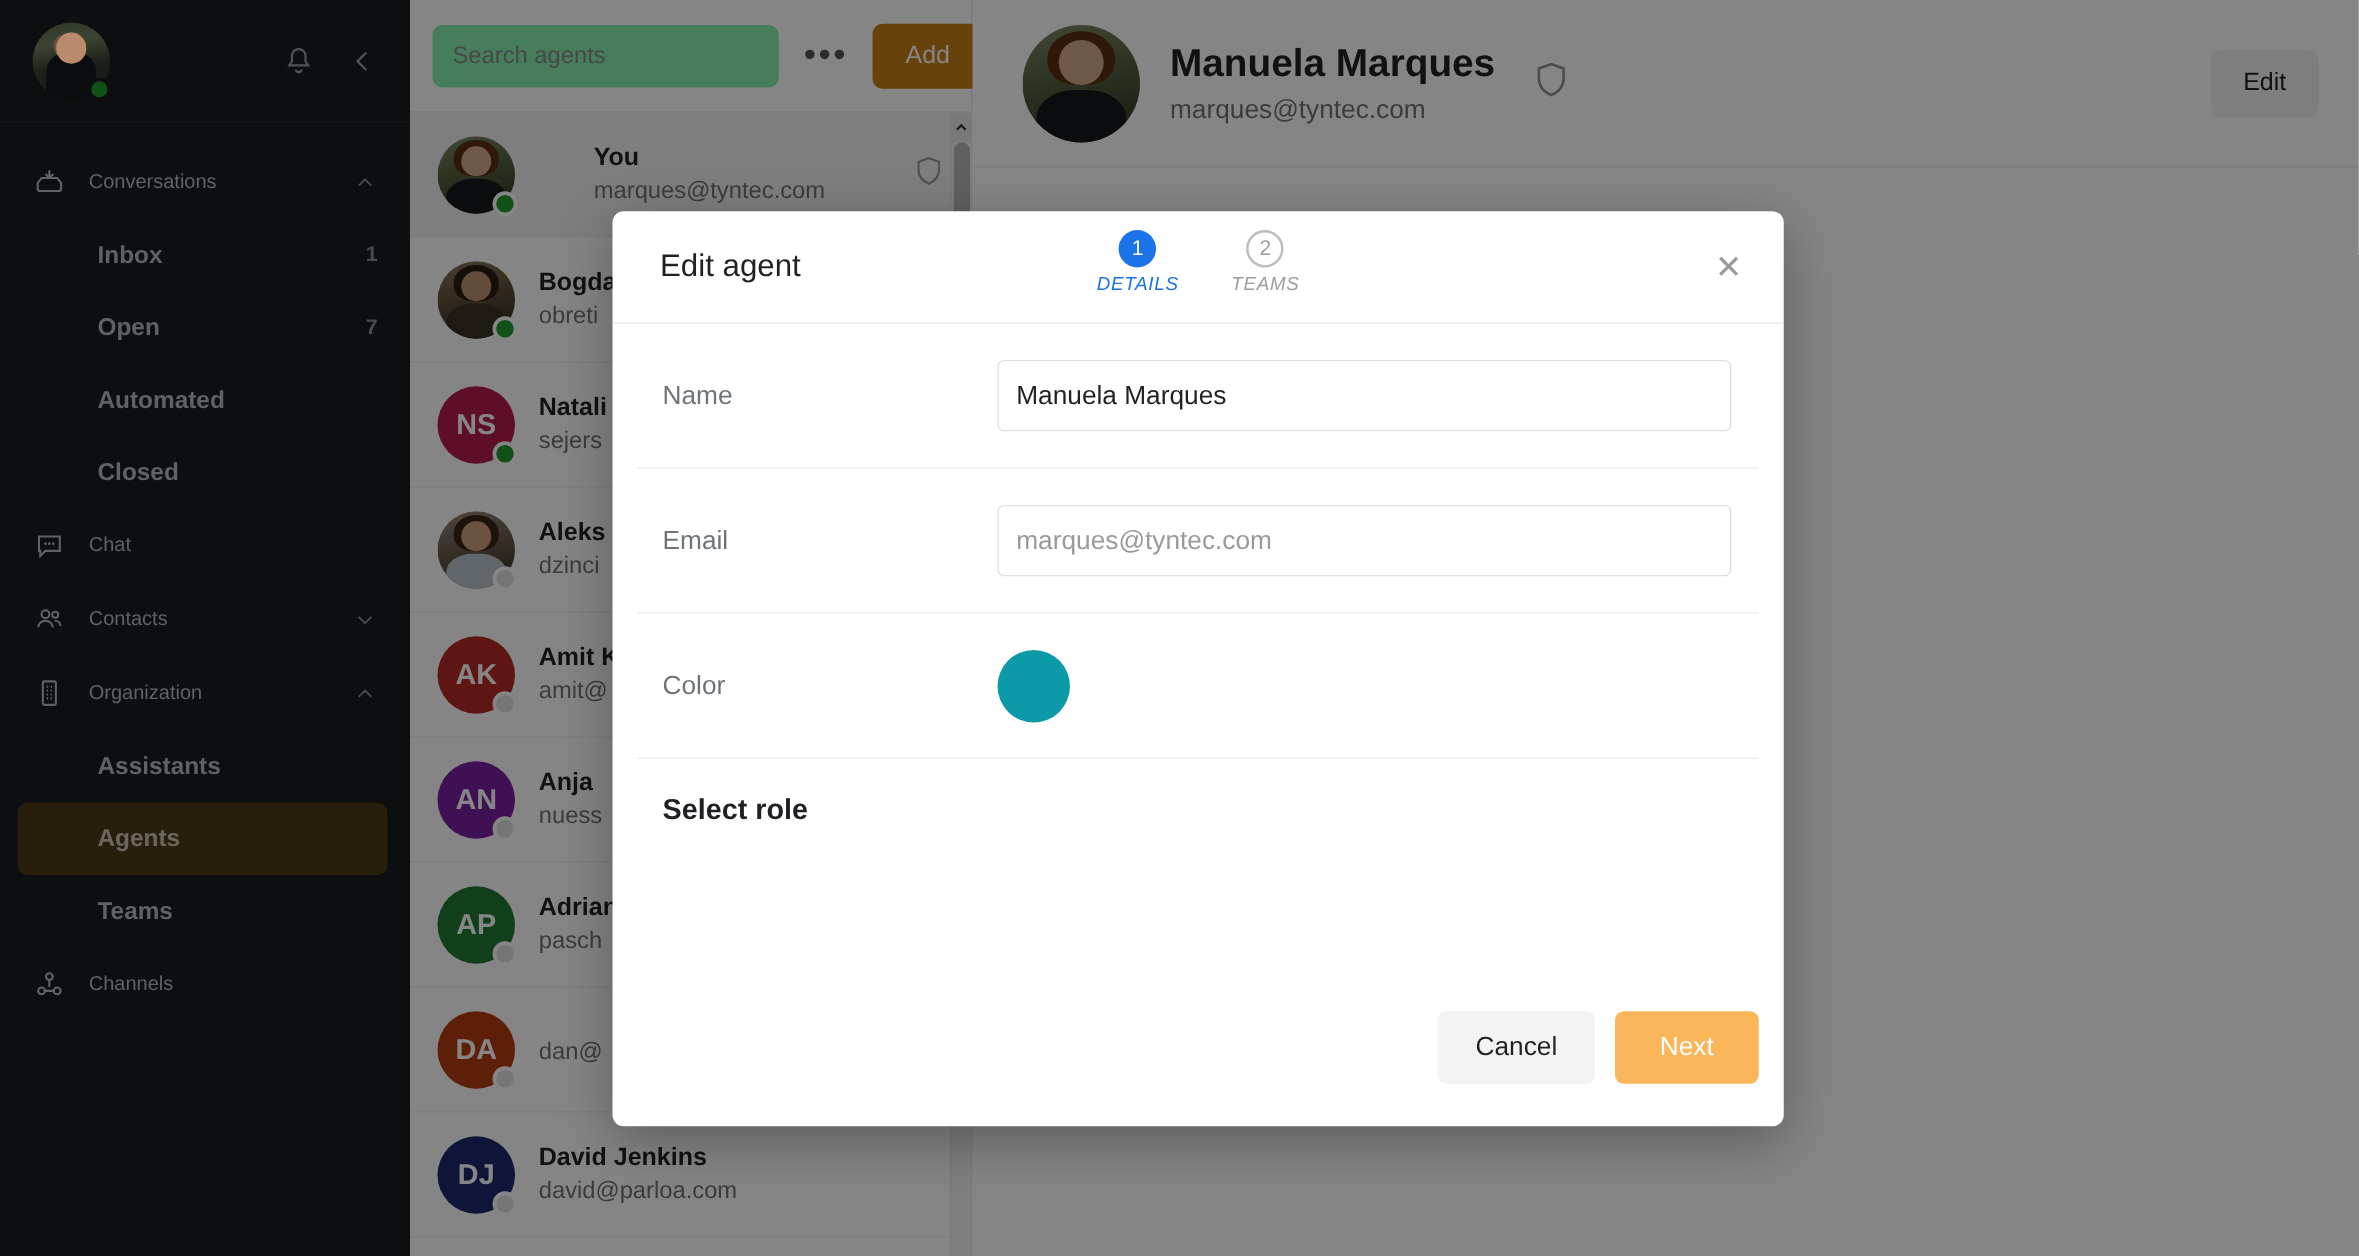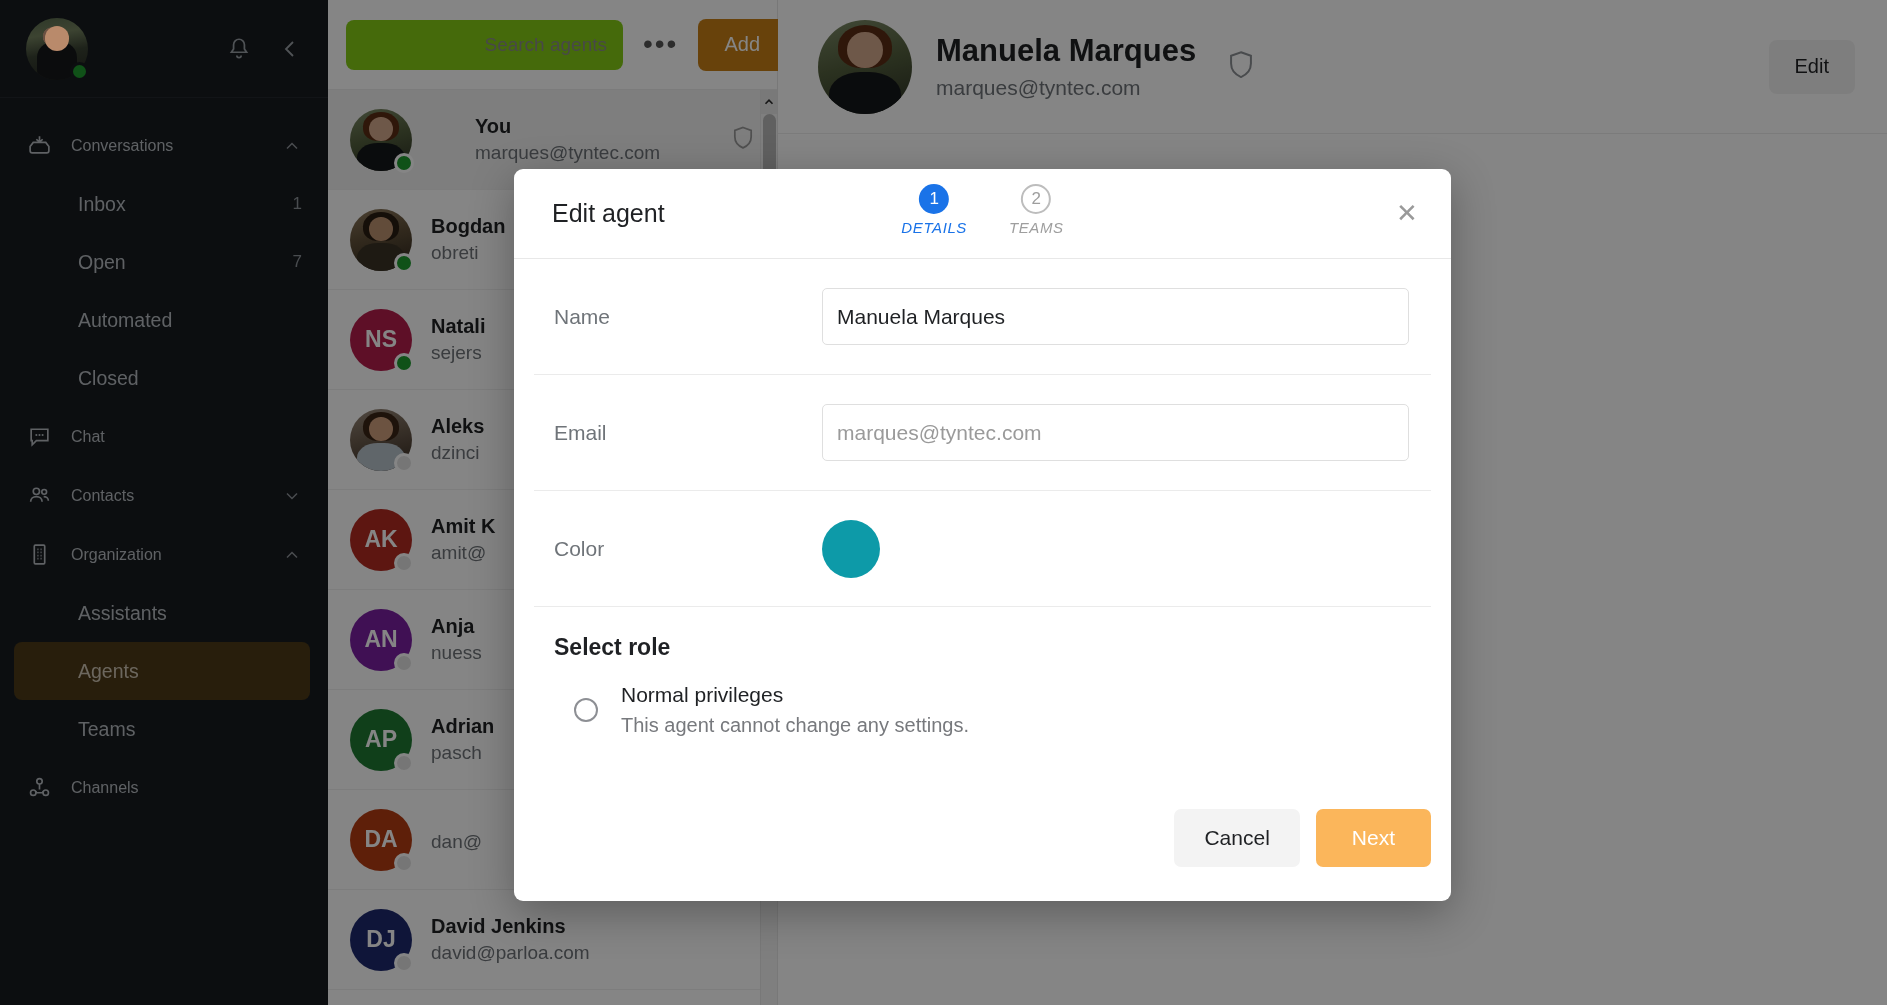--- a/index.html
+++ b/index.html
@@ -60,21 +60,21 @@
   .nav-group-head, .nav-item {
     display: flex; align-items: center;
     height: 59px;
     padding-left: 26px; padding-right: 26px;
     font-size: 19.5px;
     color: #b6bbc0;
     cursor: pointer;
     position: relative;
   }
   .nav-group-head .label { margin-left: 19px; font-size: 16px; }
-  .nav-item { padding-left: 78px; font-size: 19.5px; }
+  .nav-item { padding-left: 78px; font-size: 19.5px; font-weight: bold; }
   .nav-item.sub { height: 58px; }
   .nav-item .badge { margin-left: auto; font-size: 17px; color: #8d9298; }
   .chev { margin-left: auto; color: #8d9298; display:flex; }
   .nav-item.active {
     background: #4d3a18;
     border-radius: 8px;
     margin: 0 18px 0 14px;
     padding-left: 64px;
     color: #cfc5b4;
     width: calc(100% - 32px);
@@ -90,24 +90,23 @@
     display: flex; flex-direction: column;
     position: relative;
   }
   .list-head {
     height: 90px; display: flex; align-items: center;
     padding: 0 22px 0 18px; gap: 14px;
     border-bottom: 1px solid #ececec;
   }
   .search-input {
     flex: 1; height: 50px;
-    background: #84cc16; border: none; border-radius: 8px;
+    background: #86efac; border: none; border-radius: 8px;
     padding: 0 16px; font-size: 19px; color: #444;
     font-family: "Liberation Sans", sans-serif;
-    text-align: right;
   }
   .search-input::placeholder { color: #8b8b8b; }
   .dots-btn { font-size: 28px; color: #555; letter-spacing: 2px; line-height: 0.3; padding: 0 6px; cursor:pointer;}
   .add-btn {
     height: 52px; padding: 0 26px;
     background: #c77f16; color: #fff; border: none; border-radius: 8px;
     font-size: 20px; cursor: pointer;
     font-family: "Liberation Sans", sans-serif;
   }
   .list-scroll { flex: 1; overflow: hidden; position: relative; }
@@ -178,21 +177,21 @@
   .p2 .hair { background:#2a1d12; } .p2 .head { background:#bd9270; } .p2 .body { background:#3b3326; }
   .p3 .hair { background:#3b2616; } .p3 .head { background:#cf9f7e; } .p3 .body { background:#b9c3cc; }
 
   
   #backdrop {
     position: absolute; inset: 0;
     background: rgba(0,0,0,0.48);
   }
   .modal {
     position: absolute;
-    left: 514px; top: 169px;
+    left: 490px; top: 169px;
     width: 937px; height: 732px;
     background: #fff;
     border-radius: 9px;
     box-shadow: 0 12px 44px rgba(0,0,0,0.3);
     display: flex; flex-direction: column;
     overflow: hidden;
   }
   .modal-head {
     height: 90px; flex: 0 0 90px;
     display: flex; align-items: center;
@@ -598,27 +597,20 @@
       <input class="field-input" placeholder="marques@tyntec.com" style="">
     </div>
 
     <div class="field-row">
       <span class="field-label">Color</span>
       <button class="color-swatch" style="background: rgb(13, 154, 168);"></button>
     </div>
 
     <div class="section-title">Select role</div>
 
-    <div class="radio-row">
-      <span class="radio"></span>
-      <span class="radio-texts">
-        <span class="rt-title" style="display:block">Normal privileges</span>
-        <span class="rt-sub" style="display:block">This agent cannot change any settings.</span>
-      </span>
-    </div>
 
   </div>
 
   <div class="modal-foot">
     <button class="btn-cancel">Cancel</button>
     <button class="btn-next" style="background: rgb(251, 182, 91);">Next</button>
   </div>
 </div>
 
 </body></html>

